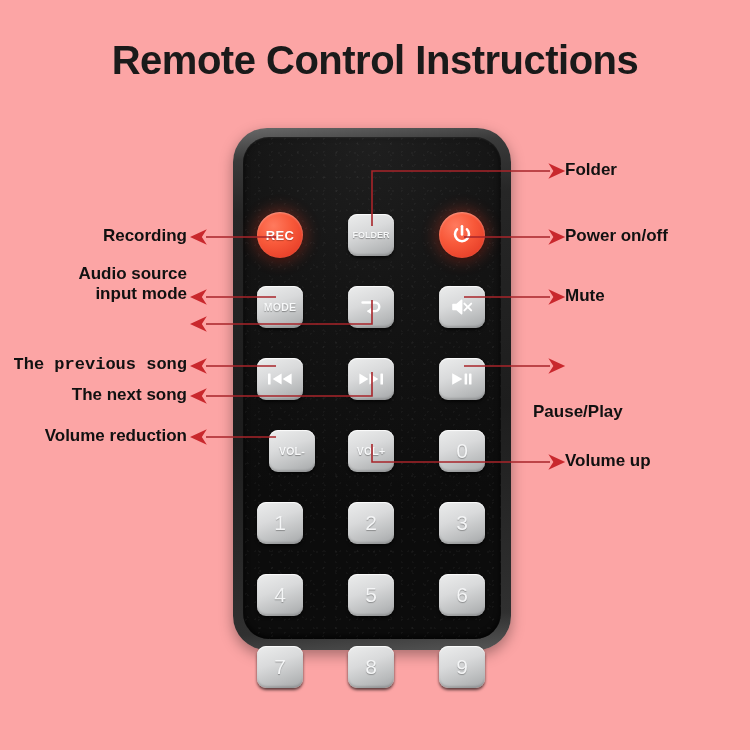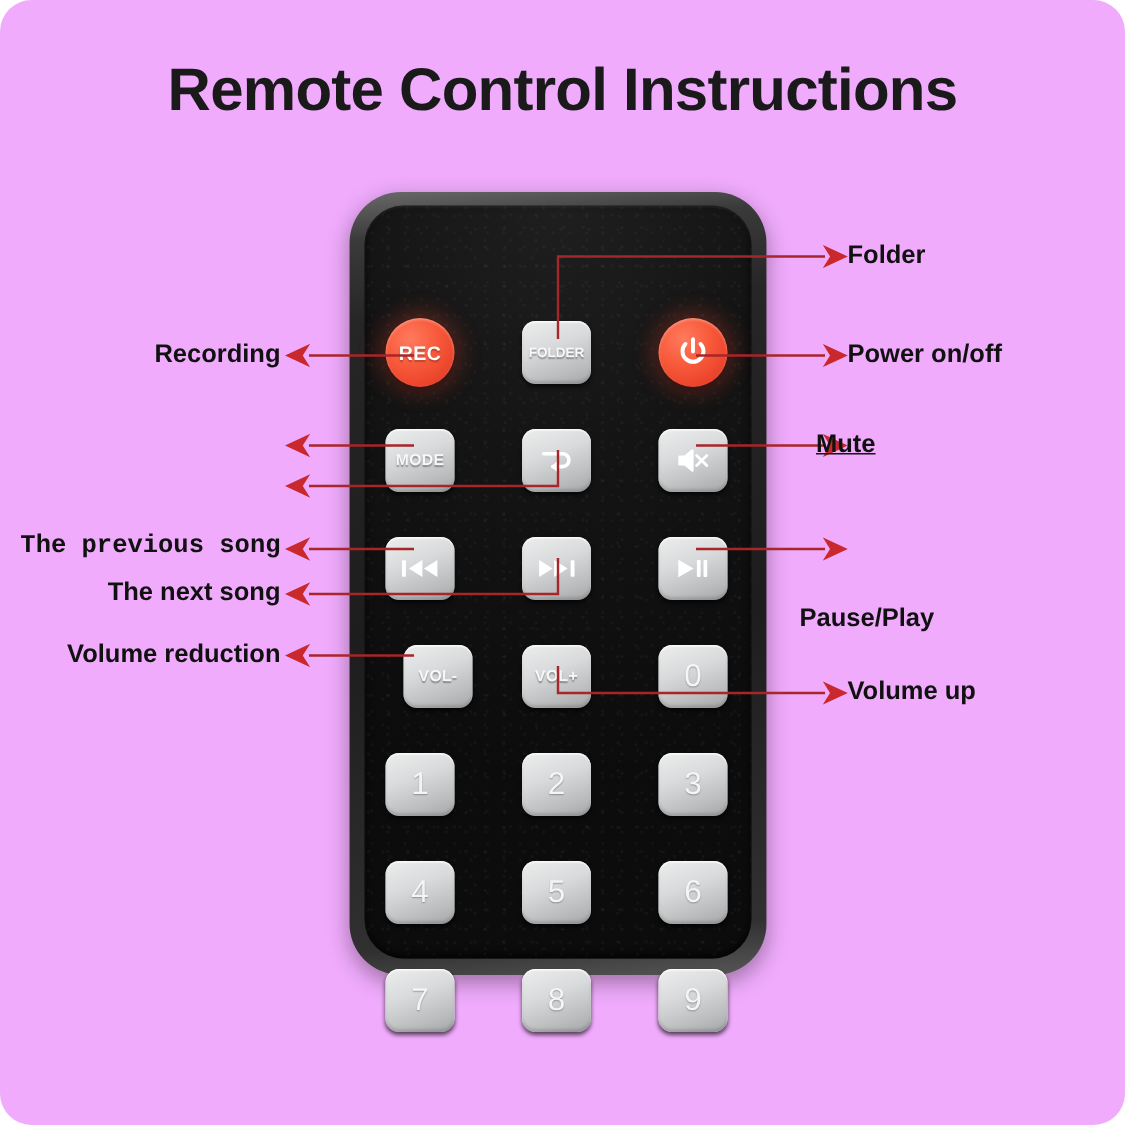--- a/index.html
+++ b/index.html
@@ -9,22 +9,21 @@
     height: 750px;
     background: #ffffff;
     font-family: "Liberation Sans", sans-serif;
     overflow: hidden;
   }
 
   #stage {
     position: relative;
     width: 750px;
     height: 750px;
-    background: #f0abfc;
-    border-radius: 21px;
+    background: #fca5a5;
   }
 
   
   .title {
     position: absolute;
     top: 38px;
     left: 0;
     width: 750px;
     text-align: center;
     font-size: 40px;
@@ -288,31 +287,33 @@
       <path d="M464,297 H 550" marker-end="url(#arrowR)"></path>
 
       <path d="M464,366 H 550" marker-end="url(#arrowR)"></path>
 
       <path d="M372,444 V 462 H 550" marker-end="url(#arrowR)"></path>
     </g>
   </svg>
 
   <div class="callout left" style="right:563px; top:226px;">Recording</div>
 
+  <div class="callout left" style="right:563px; top:264px;">Audio source
+input mode</div>
 
 
   <div class="callout left" style="right:563px; top:355px;font-family:Liberation Mono, monospace;">The previous song</div>
 
   <div class="callout left" style="right:563px; top:426px;">Volume reduction</div>
 
   <div class="callout left" style="right:563px; top:385px;">The next song</div>
 
   <div class="callout right" style="left:565px; top:160px;">Folder</div>
 
   <div class="callout right" style="left:565px; top:226px;">Power on/off</div>
 
-  <div class="callout right" style="left:544px; top:286px;text-decoration:underline;">Mute</div>
+  <div class="callout right" style="left:565px; top:286px;">Mute</div>
 
   <div class="callout right" style="left:533px; top:355px;margin-top:47px;">Pause/Play</div>
 
   <div class="callout right" style="left:565px; top:451px;">Volume up</div>
 
 </div>
 
 </body></html>

